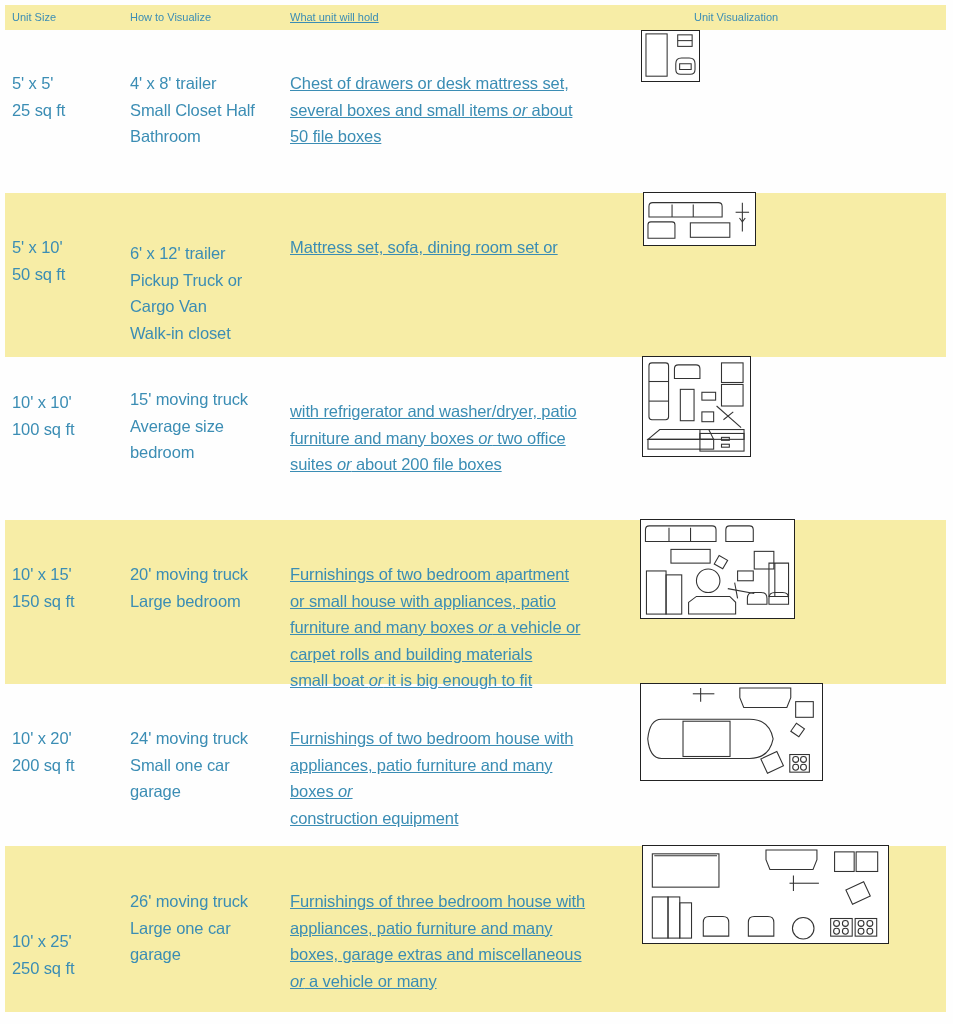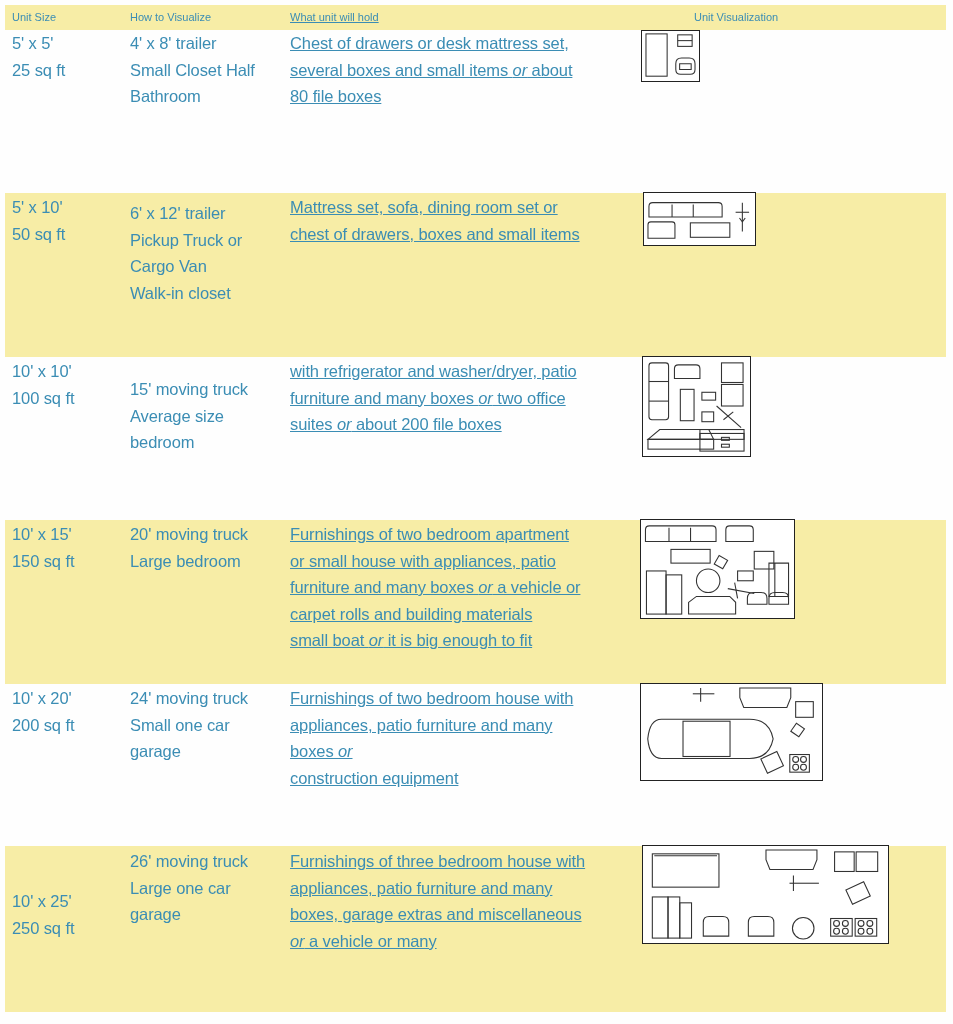--- a/index.html
+++ b/index.html
@@ -2,21 +2,21 @@
 <html><head>
   <meta charset="utf-8">
   <style>
     html, body { margin: 0; padding: 0; }
     body {
       width: 953px; height: 1024px; background: #fefefe; position: relative; overflow: hidden;
       font-family: "Liberation Sans", "DejaVu Sans", sans-serif;
       color: #3b8db4;
     }
     .band { position: absolute; left: 5px; width: 941px; background: #f7eda6; }
-    .cell { position: absolute; font-size: 16.5px; line-height: 26.5px; white-space: nowrap; letter-spacing: -0.1px; }
+    .cell { position: absolute; font-size: 16.5px; line-height: 26.5px; white-space: nowrap; letter-spacing: -0.1px; margin-top: 40px; }
     .hdr { position: absolute; top: 5px; font-size: 11px; line-height: 24px; }
     .c1 { left: 12px; }
     .c2 { left: 130px; }
     .c3 { left: 290px; text-decoration: underline; }
     .c4 { left: 665px; margin-left: 29px; }
     .line { display: block; }
     .line i { font-style: italic; }
     .plan { position: absolute; background: #fff; border: 1.5px solid #222; box-sizing: border-box; }
     .plan svg { position: absolute; left: 0; top: 0; width: 100%; height: 100%; }
     .plan svg * { fill: none; stroke: #333; stroke-width: 1.1; }
@@ -40,21 +40,21 @@
     <span class="line">25 sq ft</span>
   </div>
   <div class="cell c2" style="top:30px">
     <span class="line">4' x 8' trailer</span>
     <span class="line">Small Closet  Half</span>
     <span class="line">Bathroom</span>
   </div>
   <div class="cell c3" style="top:30px">
     <span class="line"><span>Chest of drawers or desk mattress set,</span></span>
     <span class="line"><span>several boxes and small items </span><i>or</i><span>  about</span></span>
-    <span class="line"><span>80 file boxes</span></span>
+    <span class="line"><span>50 file boxes</span></span>
   </div>
   <div class="plan" style="left:641px;top:30px;width:59px;height:52px;">
     <svg viewBox="0 0 59 52">
       <rect x="4" y="3" width="22" height="44"></rect>
       <rect x="37" y="4" width="15" height="12"></rect>
       <line x1="37" y1="10" x2="52" y2="10"></line>
       <path d="M35 34 q0 -6 6 -6 h8 q6 0 6 6 v6 q0 5 -5 5 h-10 q-5 0 -5 -5 z"></path>
       <path d="M39 34 h12 v6 h-12 z"></path>
     </svg>
   </div>
@@ -66,42 +66,41 @@
     <span class="line">50 sq ft</span>
   </div>
   <div class="cell c2" style="top:200px">
     <span class="line">6' x 12' trailer</span>
     <span class="line">Pickup Truck or</span>
     <span class="line">Cargo Van</span>
     <span class="line">Walk-in closet</span>
   </div>
   <div class="cell c3" style="top:194px">
     <span class="line"><span>Mattress set, sofa, dining room set or</span></span>
-    <span class="line"><span>chest of drawers, boxes and small items</span></span>
   </div>
   <div class="plan" style="left:643px;top:192px;width:113px;height:54px;">
     <svg viewBox="0 0 113 54">
       <path d="M8 10 h68 q4 0 4 4 v11 h-76 v-11 q0 -4 4 -4 z"></path>
       <line x1="28" y1="12" x2="28" y2="25"></line>
         <line x1="50" y1="12" x2="50" y2="25"></line>
       <path d="M6 30 h22 q3 0 3 3 v14 h-28 v-14 q0 -3 3 -3 z"></path>
       <rect x="47" y="31" width="41" height="15"></rect>
       <line x1="101" y1="10" x2="101" y2="40"></line>
         <line x1="94" y1="20" x2="108" y2="20"></line>
       <path d="M98 26 l3 4 l3 -4"></path>
     </svg>
   </div>
 </div>
 
 <div>
-  <div class="cell c1" style="top:358px">
+  <div class="cell c1" style="top:349px">
     <span class="line">10' x 10'</span>
     <span class="line">100 sq ft</span>
   </div>
-  <div class="cell c2" style="top:376px">
+  <div class="cell c2" style="top:346px">
     <span class="line">15' moving truck</span>
     <span class="line">Average size</span>
     <span class="line">bedroom</span>
   </div>
   <div class="cell c3" style="top:358px">
     <span class="line"><span>with refrigerator and washer/dryer, patio</span></span>
     <span class="line"><span>furniture and many boxes </span><i>or</i><span>  two office</span></span>
     <span class="line"><span>suites </span><i>or</i><span>  about 200 file boxes</span></span>
   </div>
   <div class="plan" style="left:642px;top:356px;width:109px;height:101px;">

